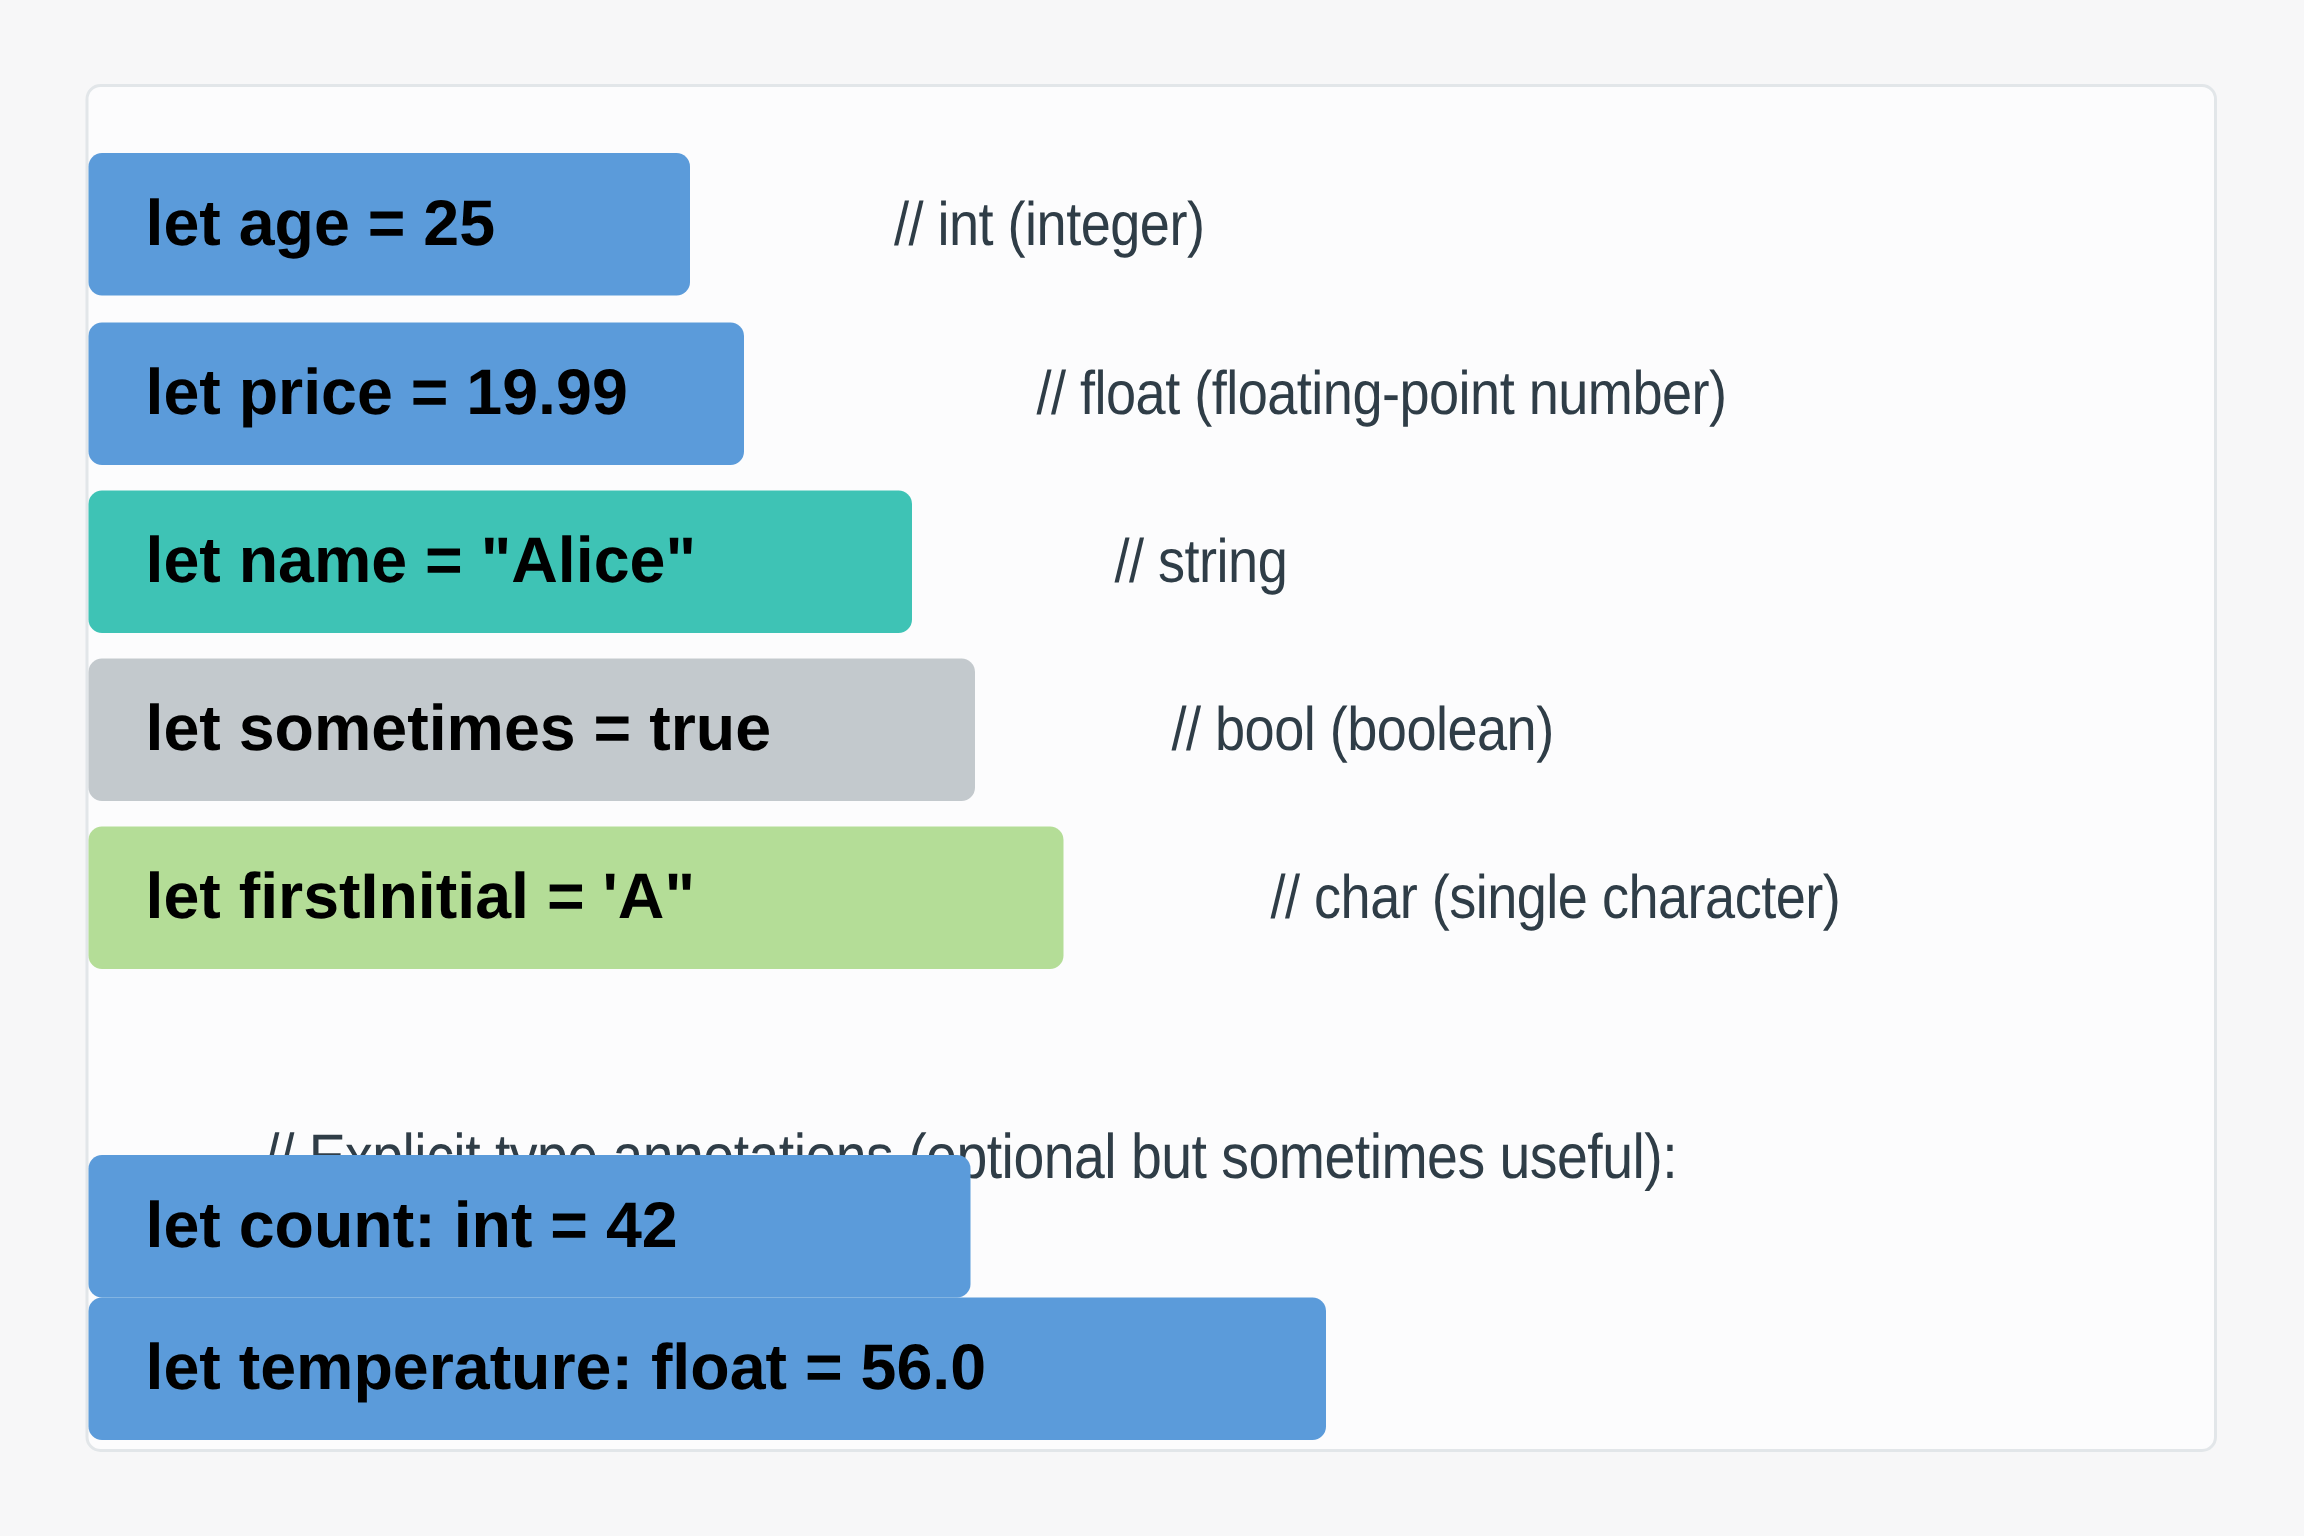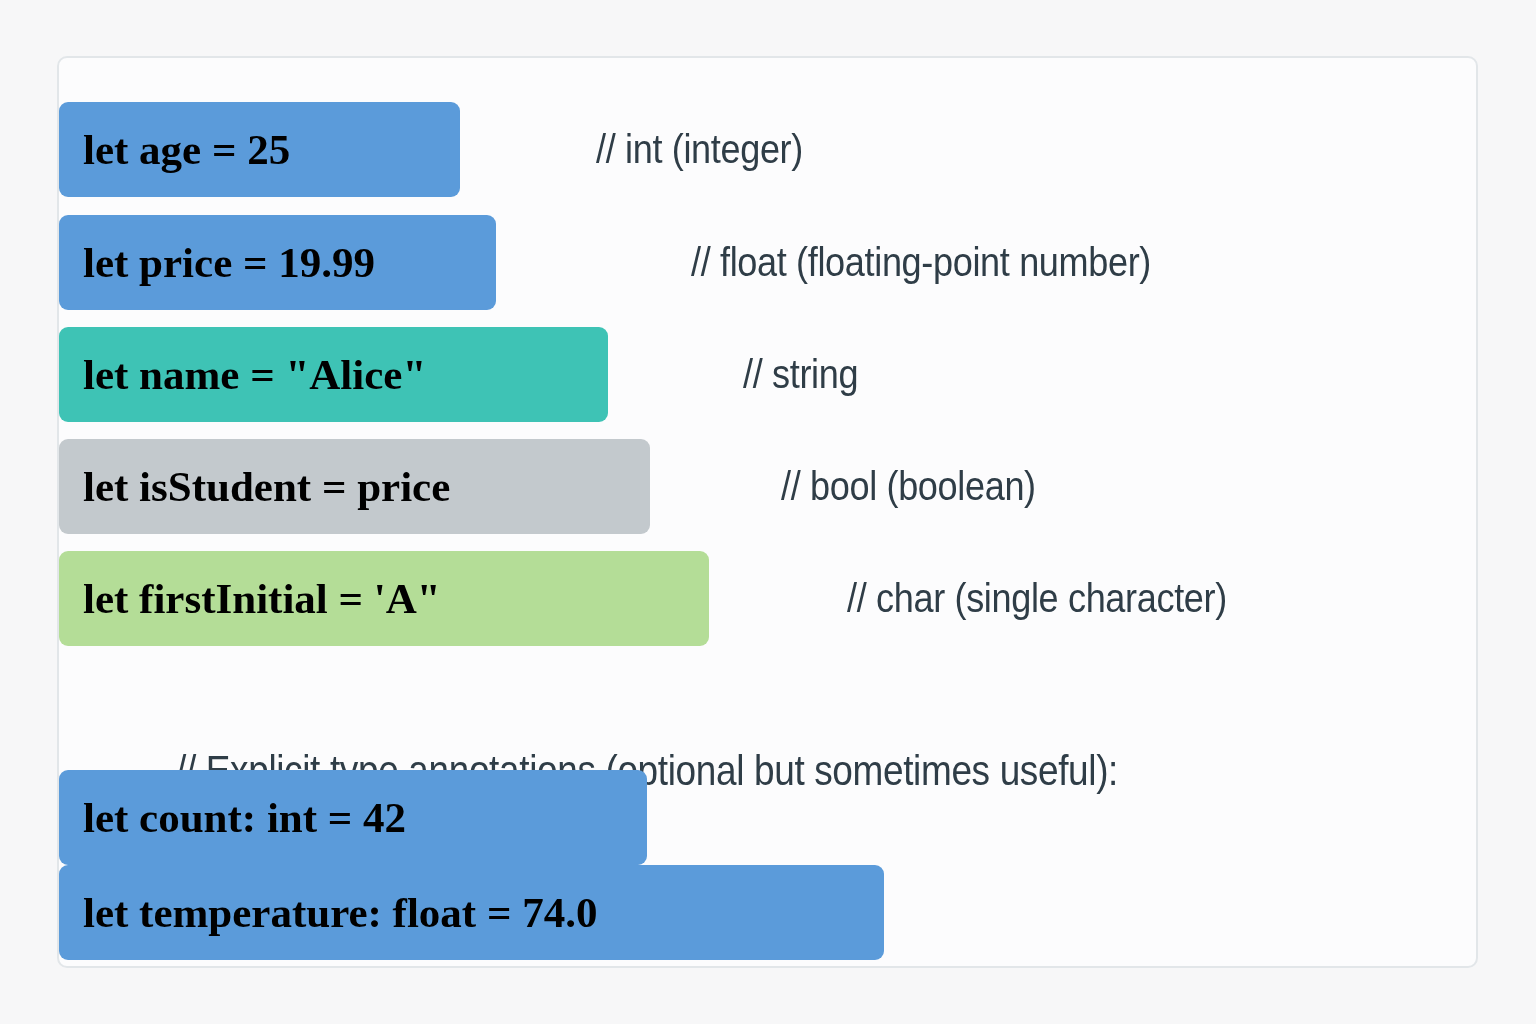--- a/index.html
+++ b/index.html
@@ -51,24 +51,24 @@
 
   .code-chip {
     position: absolute;
     left: 0;
     top: 0;
     height: 95px;
     border-radius: 9px;
     box-sizing: border-box;
     display: flex;
     align-items: center;
-    padding-left: 24px;
+    padding-left: 38px;
     padding-right: 18px;
     white-space: pre;
-    font-family: Liberation Serif, serif;
+    font-family: Liberation Sans, sans-serif;
     font-size: 43px;
     font-weight: bold;
     color: #000000;
     letter-spacing: 0px;
   }
 
   .chip-blue   { background: #5b9bda; }
   .chip-teal   { background: #3ec3b5; }
   .chip-gray   { background: #c3c9cd; }
   .chip-green  { background: #b4dd97; }
@@ -125,39 +125,39 @@
         <div class="code-chip chip-blue" style="width:437px;">let price = 19.99</div>
         <div class="code-comment" style="left:632px;">// float (floating-point number)</div>
       </div>
 
       <div class="code-row" style="top:269px;">
         <div class="code-chip chip-teal" style="width:549px;">let name = "Alice"</div>
         <div class="code-comment" style="left:684px;">// string</div>
       </div>
 
       <div class="code-row" style="top:381px;">
-        <div class="code-chip chip-gray" style="width:591px;">let isStudent = price</div>
+        <div class="code-chip chip-gray" style="width:591px;">let sometimes = true</div>
         <div class="code-comment" style="left:722px;">// bool (boolean)</div>
       </div>
 
       <div class="code-row" style="top:493px;">
         <div class="code-chip chip-green" style="width:650px;">let firstInitial = 'A"</div>
         <div class="code-comment" style="left:788px;">// char (single character)</div>
       </div>
 
     </div>
 
     <div class="section-note">// Explicit type annotations (optional but sometimes useful):</div>
 
     <div class="code-list">
 
       <div class="code-row" style="top:712px;">
         <div class="code-chip chip-blue" style="width:588px;">let count: int = 42</div>
       </div>
 
       <div class="code-row" style="top:807px;">
-        <div class="code-chip chip-blue" style="width:825px;">let temperature: float = 74.0</div>
+        <div class="code-chip chip-blue" style="width:825px;">let temperature: float = 56.0</div>
       </div>
 
     </div>
 
   </div>
 </div>
 
 </body></html>

